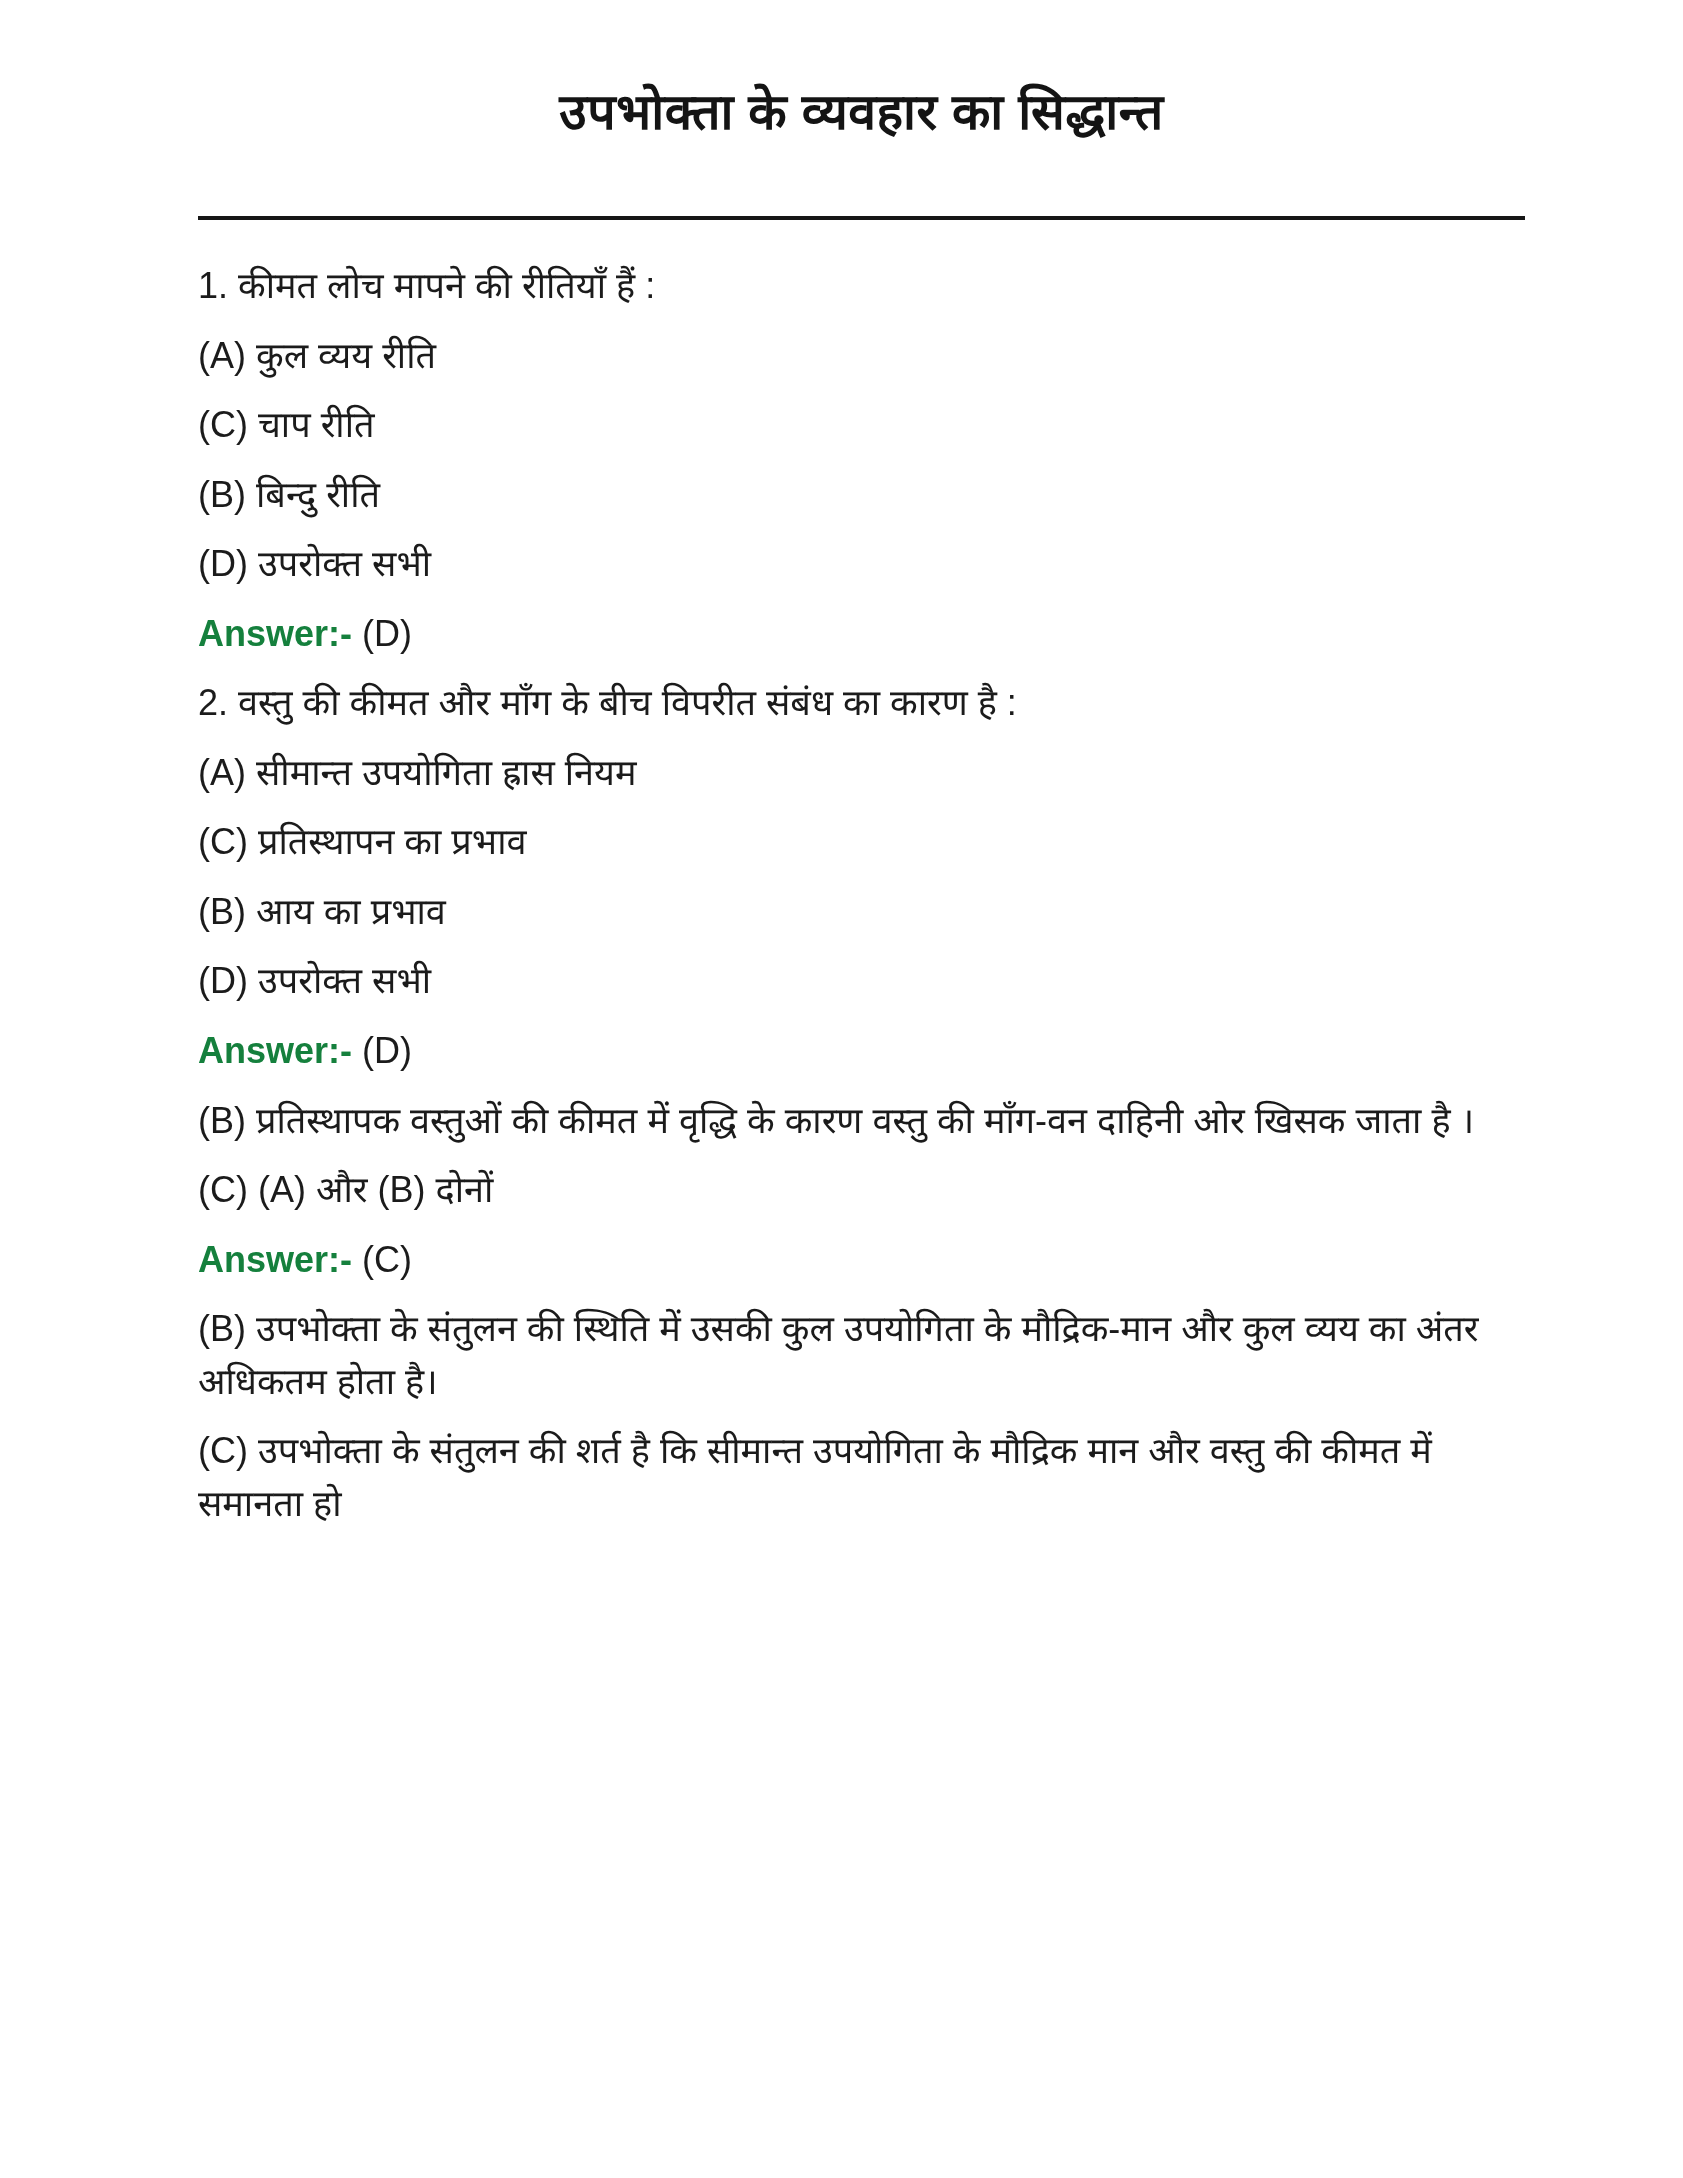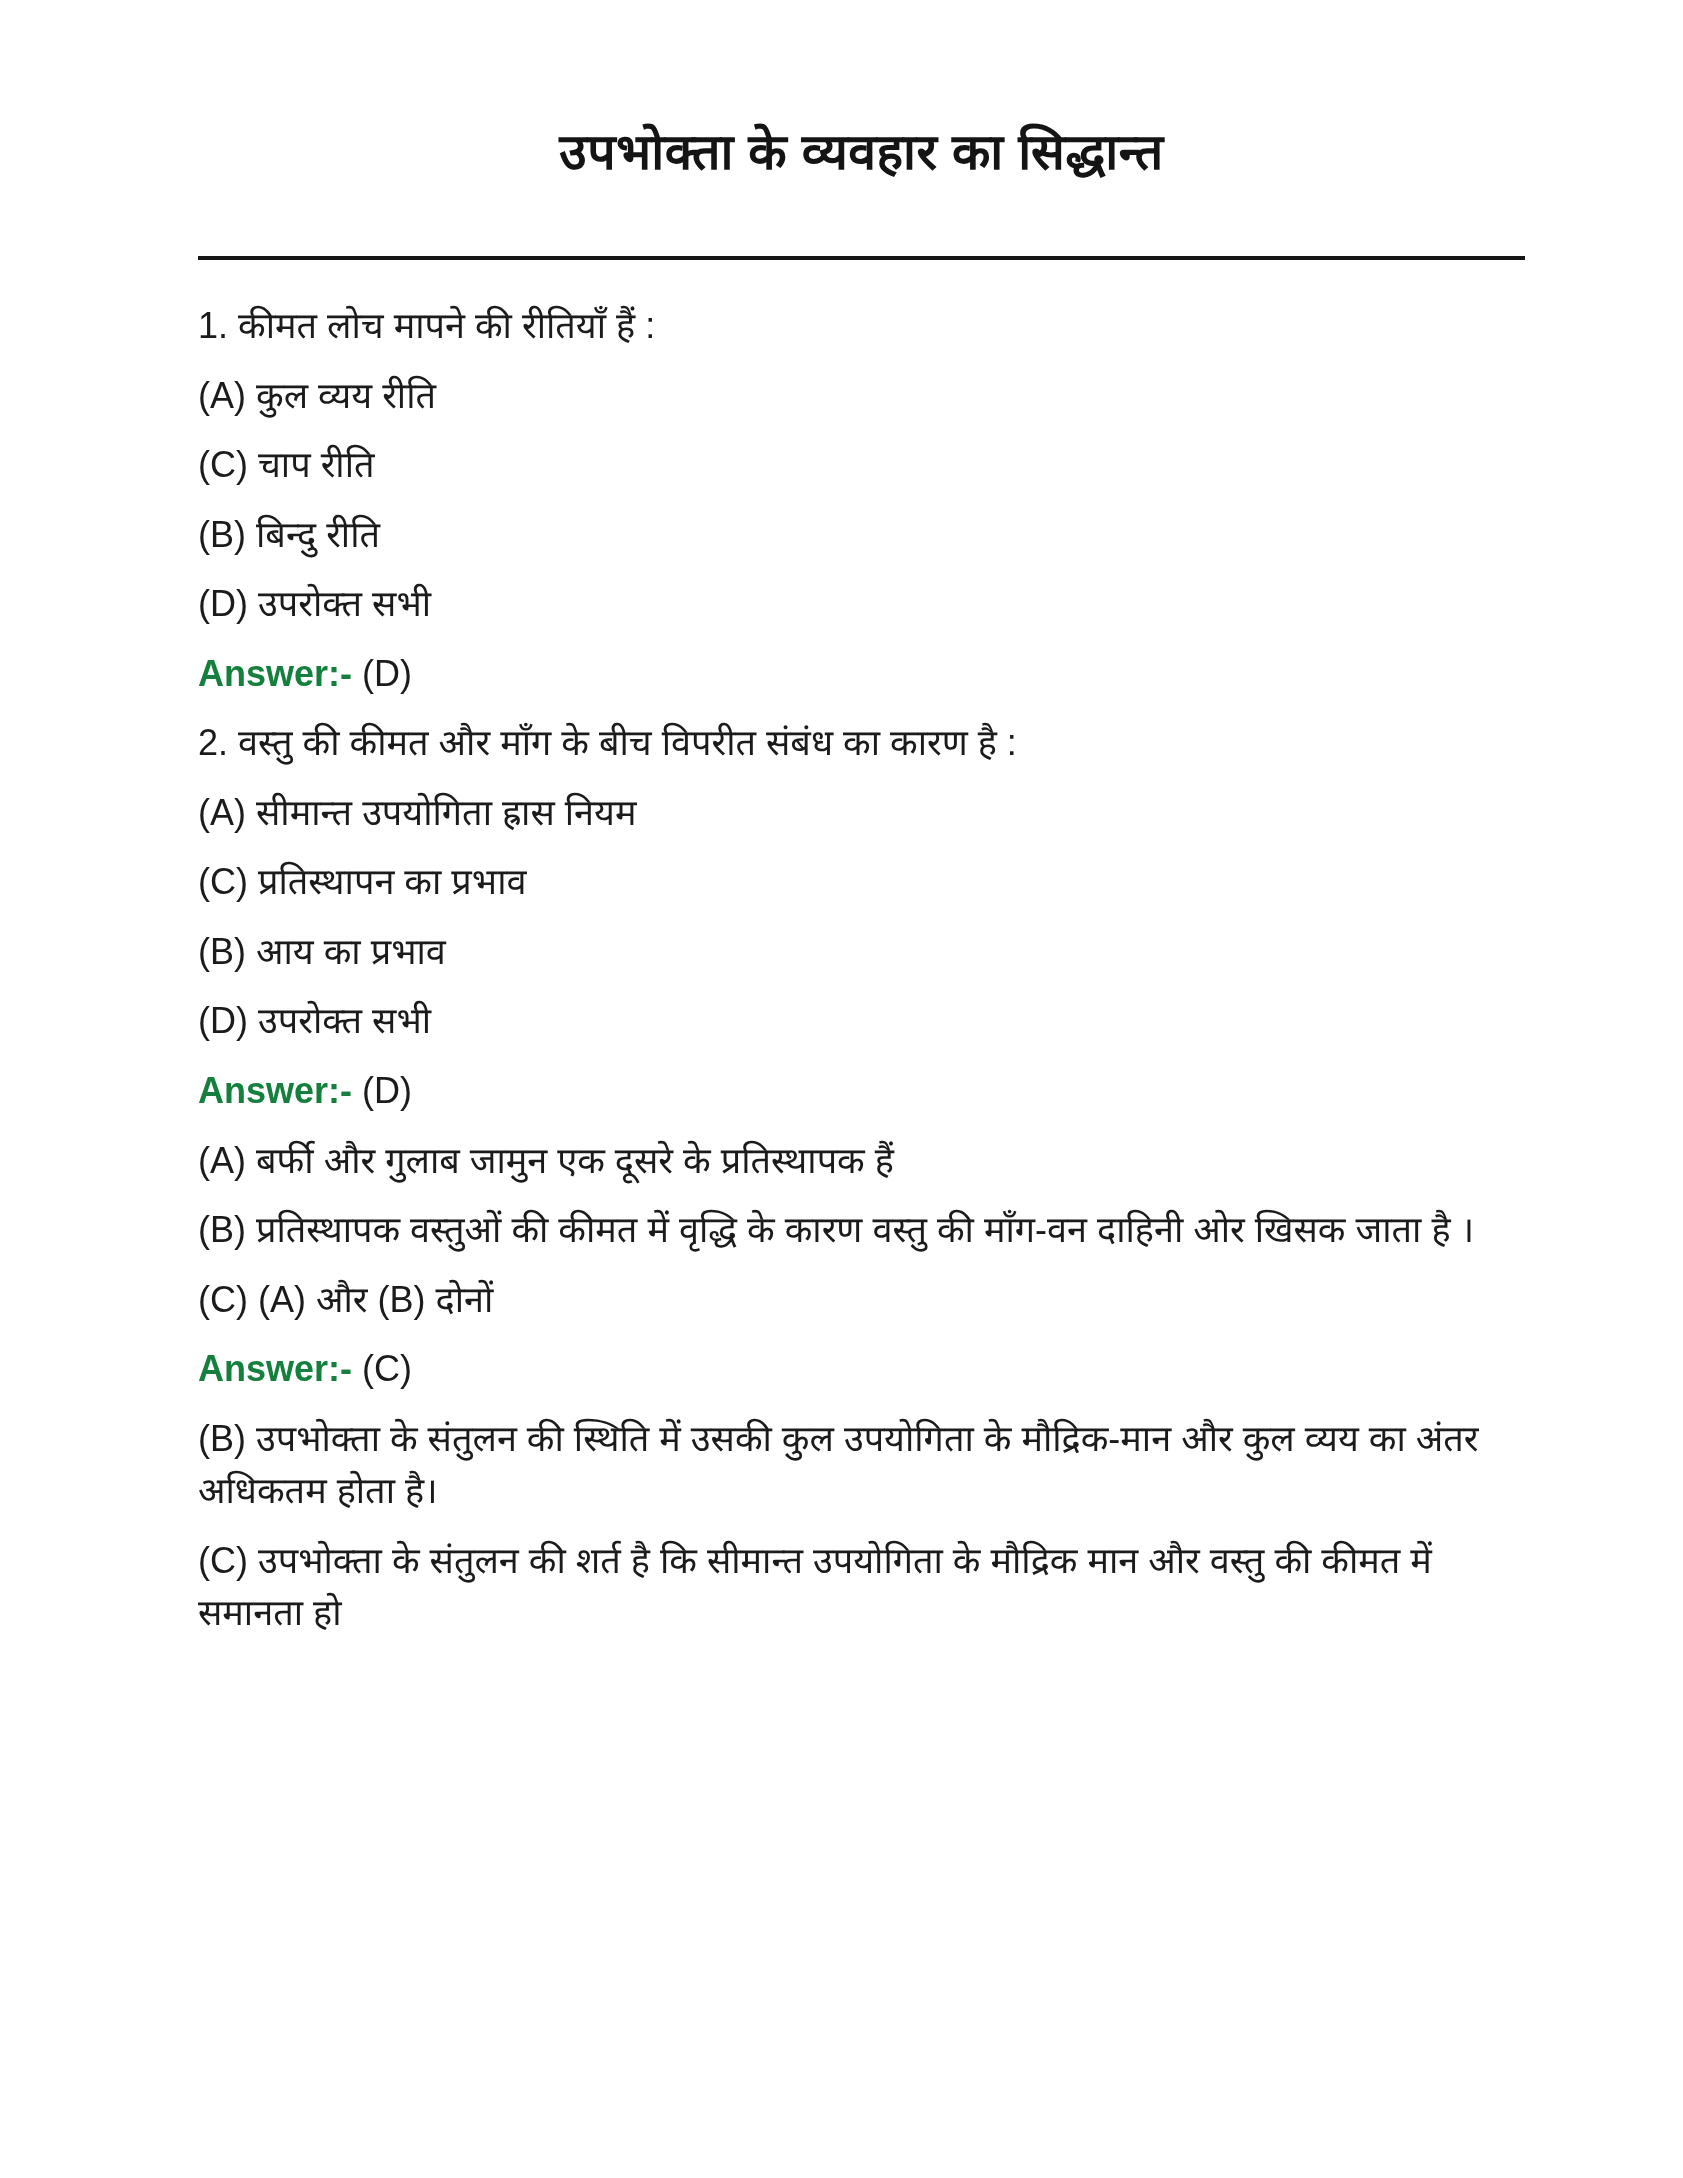--- a/index.html
+++ b/index.html
@@ -8,21 +8,21 @@
     width: 1683px;
     height: 2178px;
     font-family: "Liberation Sans", "DejaVu Sans", sans-serif;
     color: #1b1b1b;
     overflow: hidden;
   }
   .page {
     width: 1683px;
     height: 2178px;
     background: #ffffff;
-    padding: 120px 158px 0 198px;
+    padding: 80px 158px 0 198px;
   }
   .title {
     text-align: center;
     font-weight: 700;
     font-size: 50px;
     line-height: 1.3;
     color: #141414;
     letter-spacing: 0.5px;
   }
   .divider {
@@ -63,21 +63,20 @@
     <section class="question-block">
       <p class="line"><span>2.</span> <span>वस्तु की कीमत और माँग के बीच विपरीत संबंध का कारण है :</span></p>
       <p class="line"><span>(A)</span> <span>सीमान्त उपयोगिता ह्रास नियम</span></p>
       <p class="line"><span>(C)</span> <span>प्रतिस्थापन का प्रभाव</span></p>
       <p class="line"><span>(B)</span> <span>आय का प्रभाव</span></p>
       <p class="line"><span>(D)</span> <span>उपरोक्त सभी</span></p>
       <p class="line"><span class="answer-prefix">Answer:-</span> <span>(D)</span></p>
     </section>
 
     <section class="question-block">
-      <p class="line"><span>(A)</span> <span>बर्फी और गुलाब जामुन एक दूसरे के प्रतिस्थापक हैं</span></p>
       <p class="line"><span>(B)</span> <span>प्रतिस्थापक वस्तुओं की कीमत में वृद्धि के कारण वस्तु की माँग-वन दाहिनी ओर खिसक जाता है ।</span></p>
       <p class="line"><span>(C)</span> <span>(A) और (B) दोनों</span></p>
       <p class="line"><span class="answer-prefix">Answer:-</span> <span>(C)</span></p>
     </section>
 
     <section class="question-block">
       <p class="line"><span>(B)</span> <span>उपभोक्ता के संतुलन की स्थिति में उसकी कुल उपयोगिता के मौद्रिक-मान और कुल व्यय का अंतर अधिकतम होता है।</span></p>
       <p class="line"><span>(C)</span> <span>उपभोक्ता के संतुलन की शर्त है कि सीमान्त उपयोगिता के मौद्रिक मान और वस्तु की कीमत में समानता हो</span></p>
     </section>
 

